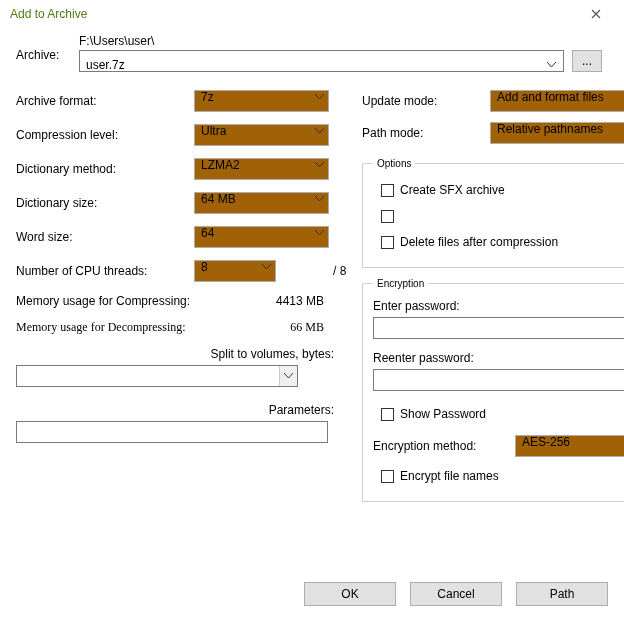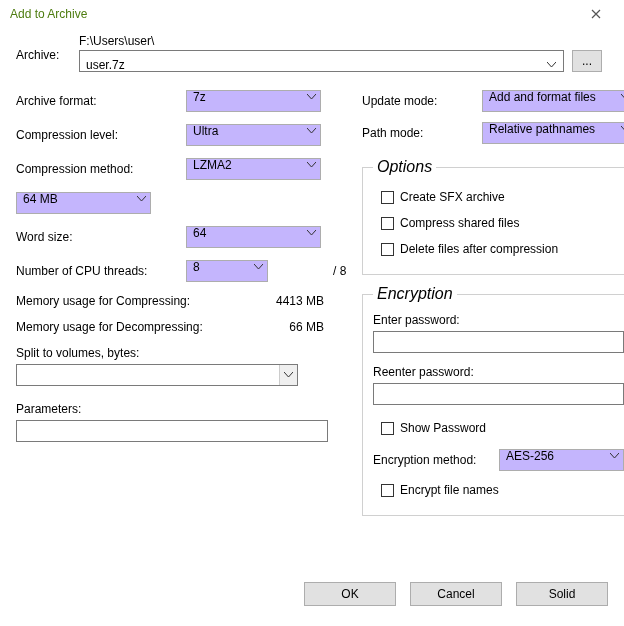--- a/index.html
+++ b/index.html
@@ -81,52 +81,53 @@
     height: 22px;
     margin-bottom: 12px;
   }
   .form-row.rrow {
     grid-template-columns: 120px 1fr;
     margin-bottom: 10px;
   }
   .select {
     height: 22px;
     border: 1px solid #adadad;
-    background: #c4b5fd;
+    background: #a16207;
     padding: 0 4px 8px 6px;
     display: flex;
     align-items: center;
     justify-content: space-between;
     width: 135px;
     cursor: default;
+    margin-left: 8px;
   }
   .select.small { width: 82px; }
   .select.right { width: 153px; justify-self: end; }
   .select.wider { width: 98px; }
   .chev svg { display: block; }
   .threads-extra {
     padding-left: 12px;
     white-space: nowrap;
   }
   .mem-row {
     display: flex;
     justify-content: space-between;
     padding-right: 10px;
     margin-bottom: 12px;
     margin-top: 6px;
   }
-  .mem-row + .mem-row { margin-top: 0; }
+  .mem-row + .mem-row { margin-top: 0; font-family: Liberation Serif, serif; }
   .textinput {
     height: 22px;
     width: 100%;
     border: 1px solid #7a7a7a;
     background: #fff;
     padding: 0 4px;
   }
-  .sublabel { margin-top: 10px; margin-bottom: 4px; }
+  .sublabel { margin-top: 10px; margin-bottom: 4px; text-align: right; }
   .combo-input {
     height: 22px;
     width: 282px;
     border: 1px solid #7a7a7a;
     background: #fff;
     display: flex;
     align-items: center;
     justify-content: space-between;
     padding-left: 4px;
   }
@@ -139,22 +140,21 @@
     border-left: 1px solid #ccc;
     background: #efefef;
   }
   fieldset {
     border: 1px solid #d0d0d0;
     margin: 0 0 10px 0;
     padding: 6px 10px 10px 10px;
   }
   fieldset legend {
     padding: 0 4px;
-    font-size: 16px;
-    font-style: italic;
+    font-size: 10px;
   }
   .check-row {
     display: flex;
     align-items: center;
     gap: 6px;
     height: 22px;
     margin: 4px 0;
     padding-left: 8px;
   }
   .checkbox {
@@ -243,32 +243,33 @@
           <span>Ultra</span>
           <span class="chev">
               <svg width="9" height="6">
                 <path d="M0 0 L4.5 5 L9 0" fill="none" stroke="#333"></path>
               </svg>
             </span>
         </div>
       </div>
 
       <div class="form-row">
-        <span>Compression method:</span>
+        <span>Dictionary method:</span>
         <div class="select">
           <span>LZMA2</span>
           <span class="chev">
               <svg width="9" height="6">
                 <path d="M0 0 L4.5 5 L9 0" fill="none" stroke="#333"></path>
               </svg>
             </span>
         </div>
       </div>
 
       <div class="form-row">
+        <span>Dictionary size:</span>
         <div class="select">
           <span>64 MB</span>
           <span class="chev">
               <svg width="9" height="6">
                 <path d="M0 0 L4.5 5 L9 0" fill="none" stroke="#333"></path>
               </svg>
             </span>
         </div>
       </div>
 
@@ -348,21 +349,20 @@
       </div>
 
       <fieldset>
         <legend>Options</legend>
         <div class="check-row">
           <span class="checkbox"></span>
           <span>Create SFX archive</span>
         </div>
         <div class="check-row">
           <span class="checkbox"></span>
-          <span>Compress shared files</span>
         </div>
         <div class="check-row">
           <span class="checkbox"></span>
           <span>Delete files after compression</span>
         </div>
       </fieldset>
 
       <fieldset>
         <legend>Encryption</legend>
 
@@ -396,14 +396,14 @@
       </fieldset>
 
     </div>
   </div>
 
 </div>
 
 <div class="buttons">
   <div class="btn">OK</div>
   <div class="btn">Cancel</div>
-  <div class="btn">Solid</div>
+  <div class="btn">Path</div>
 </div>
 
 </body></html>

